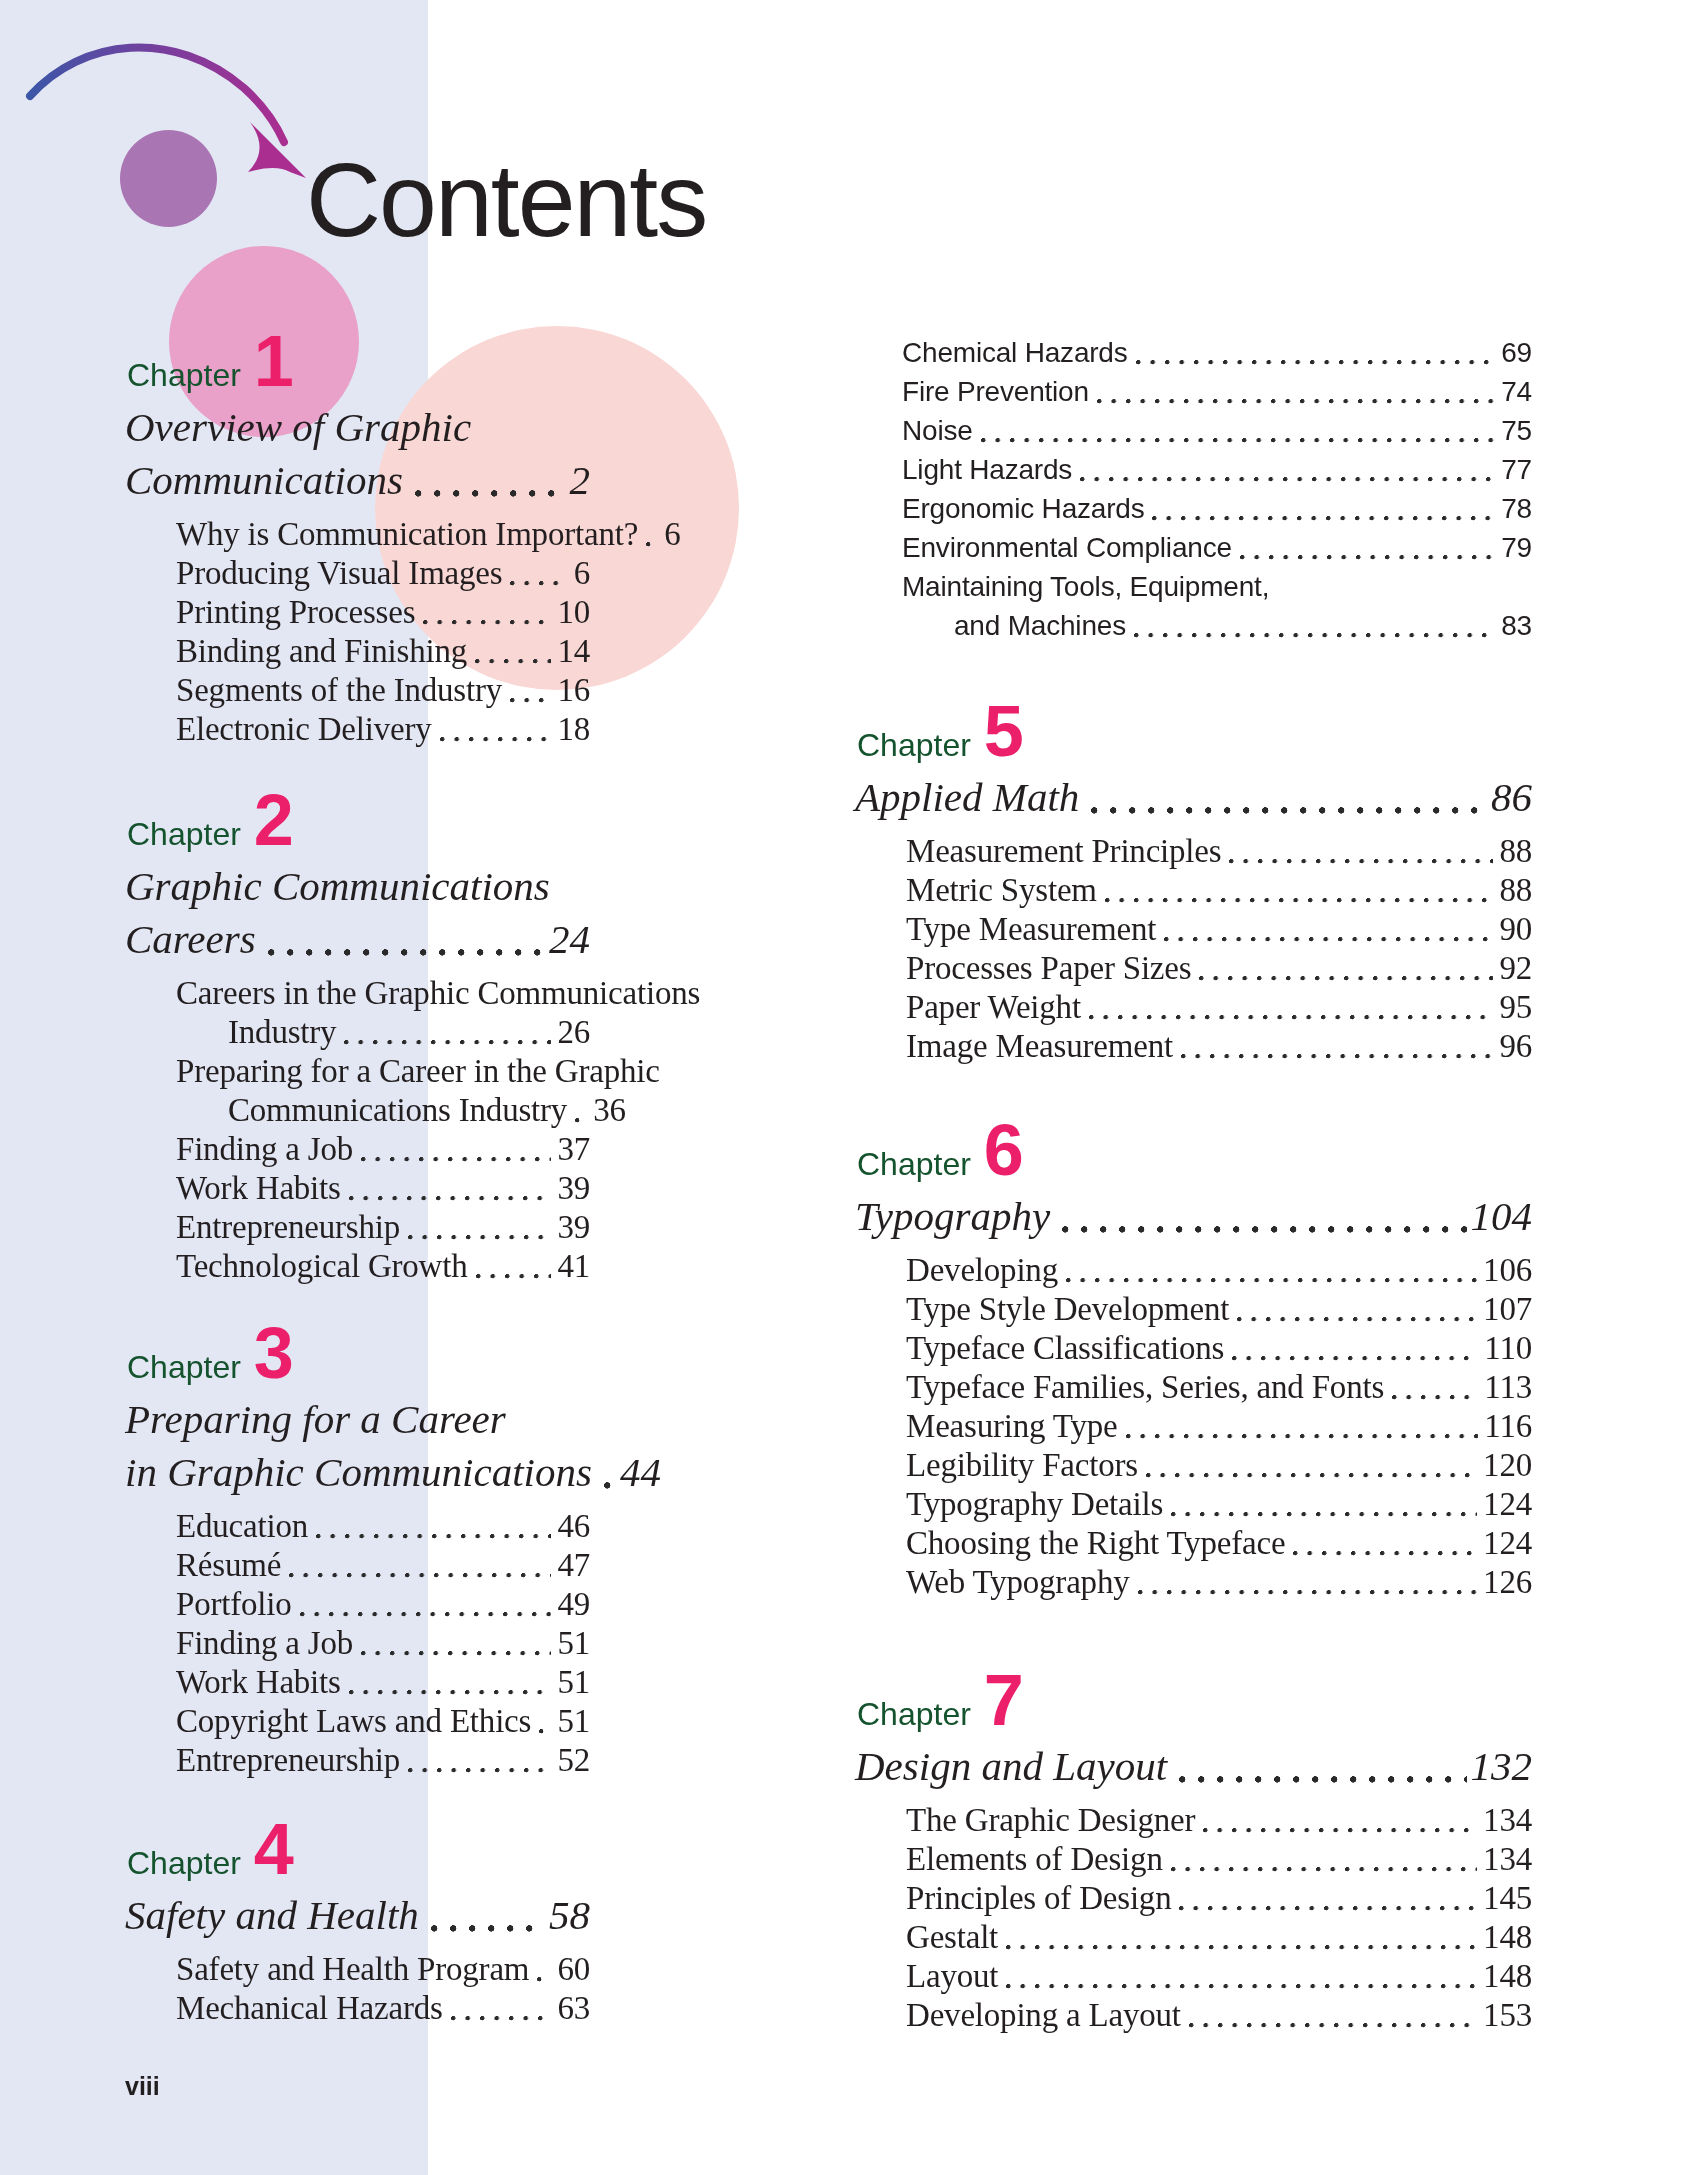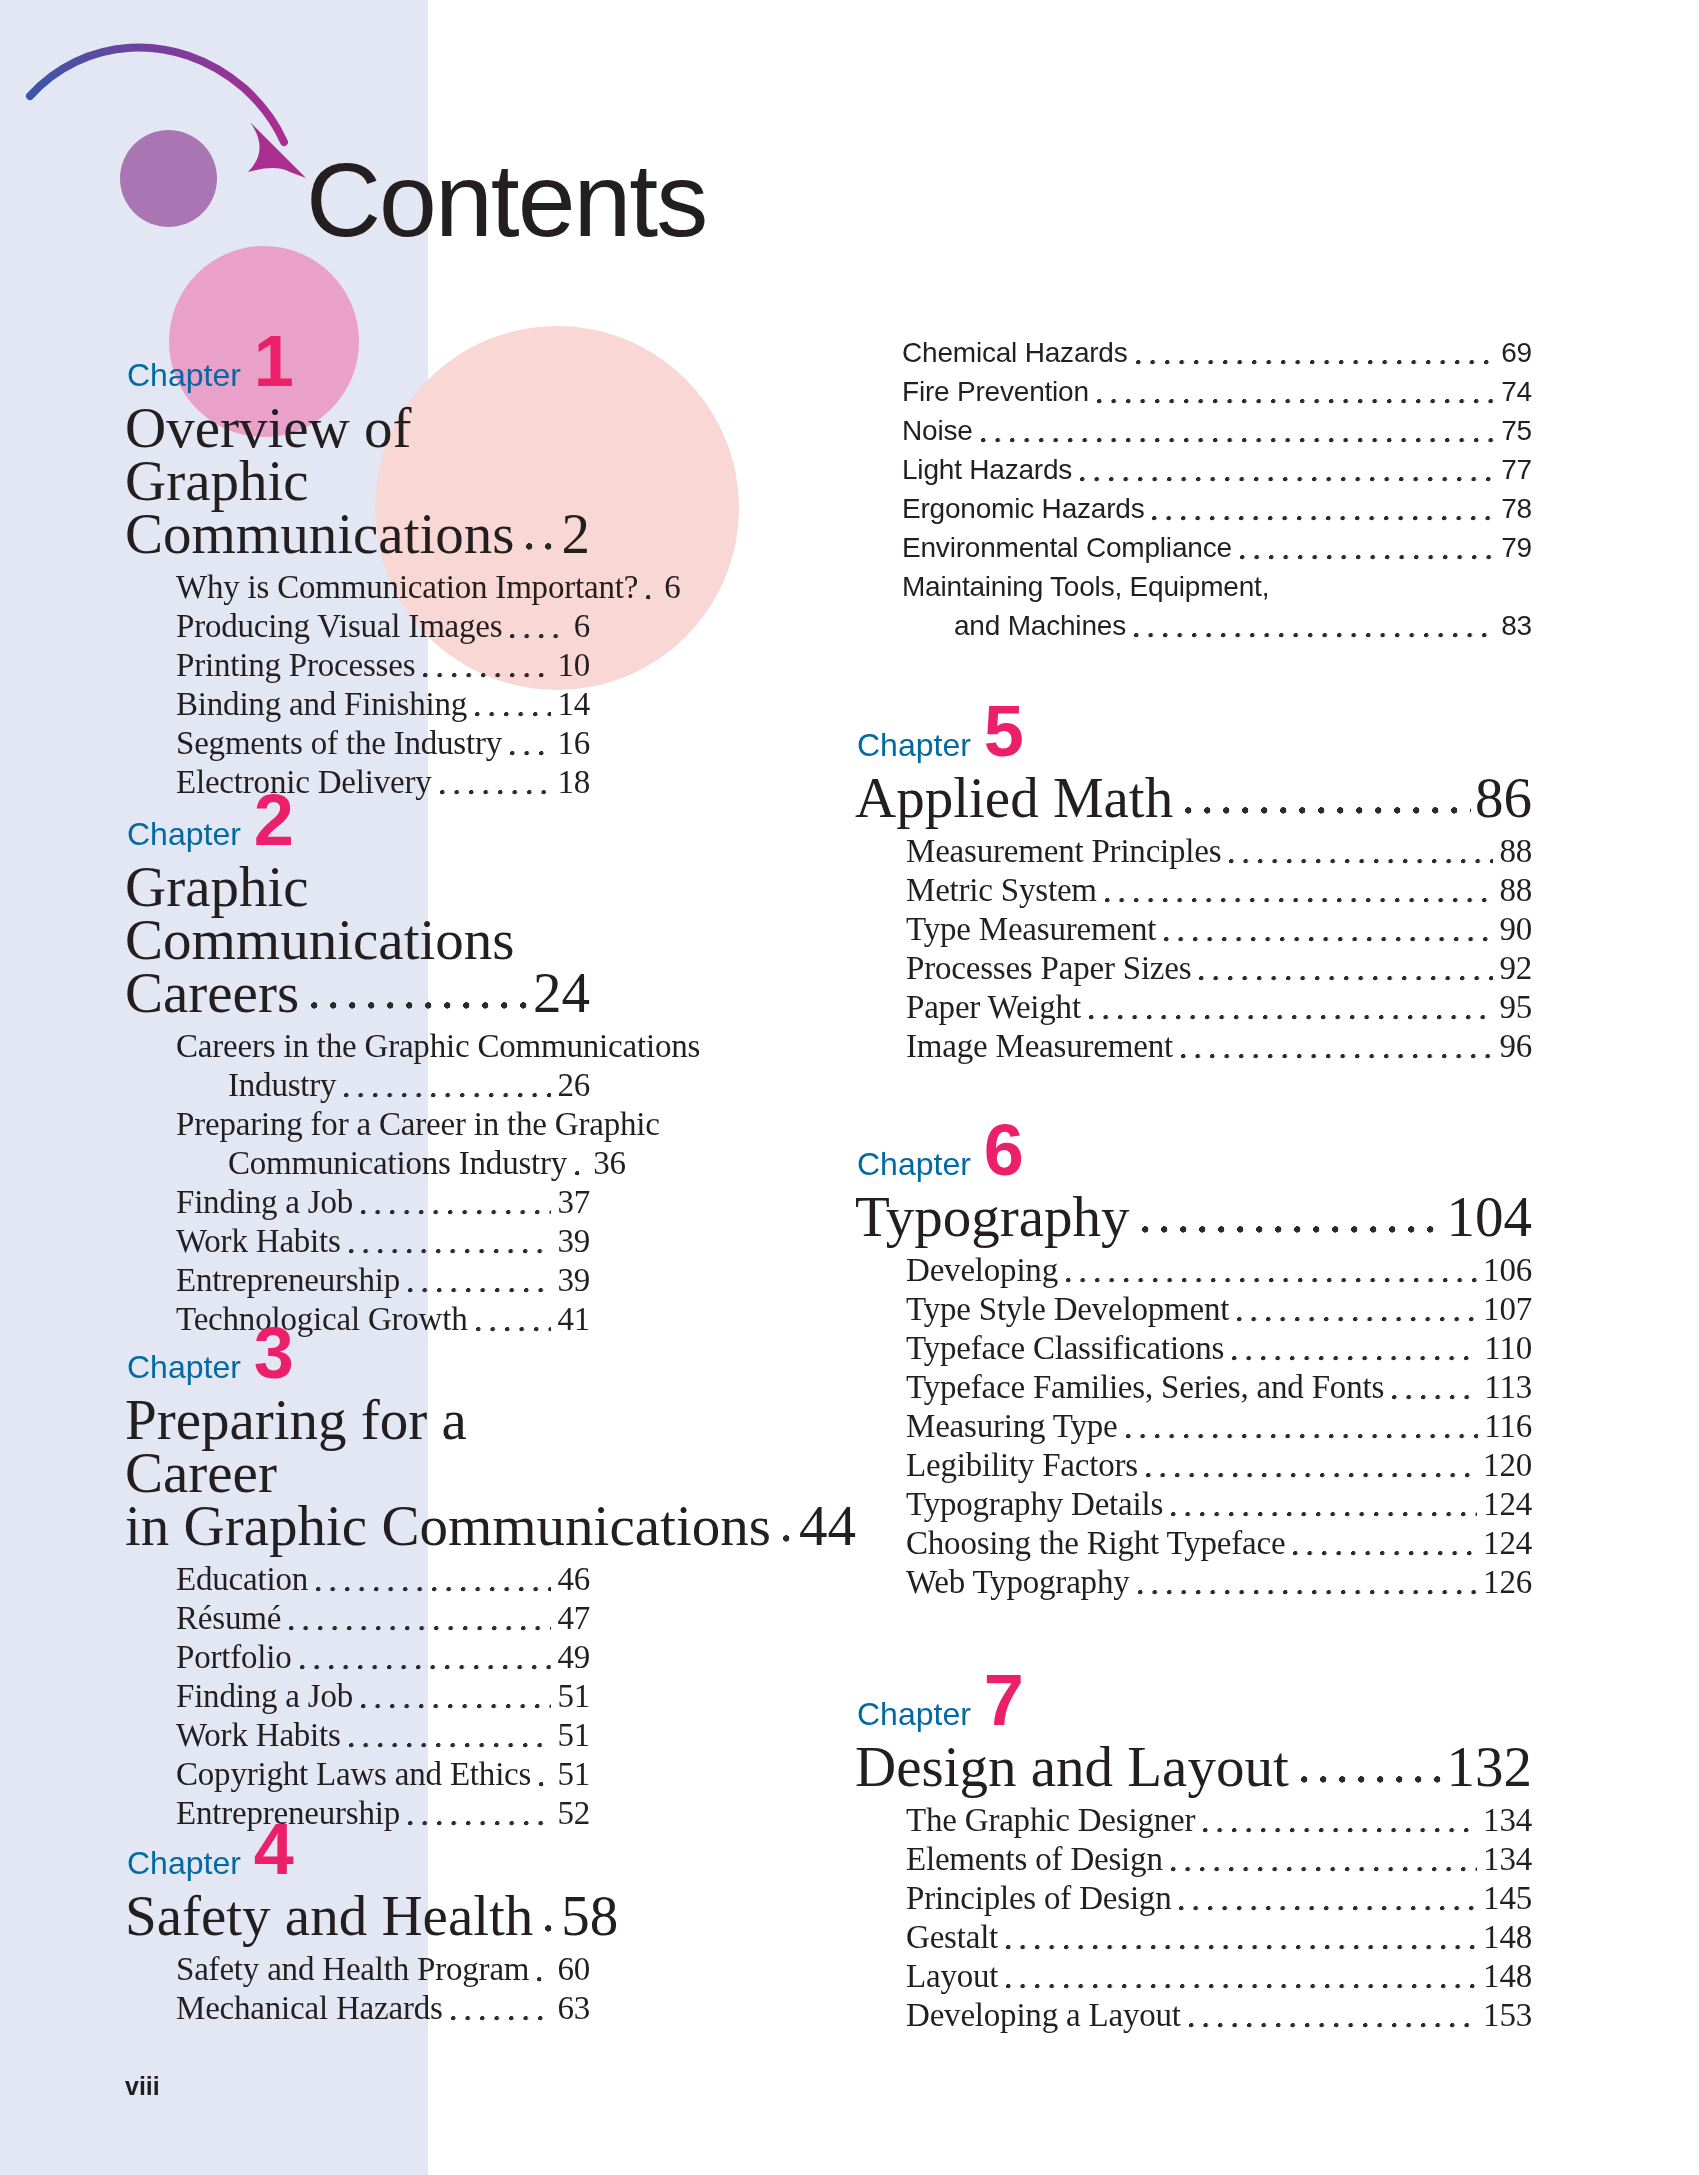--- a/index.html
+++ b/index.html
@@ -26,25 +26,25 @@
   #title{
     position:absolute;left:306px;top:148px;margin:0;z-index:5;
     font-size:104px;font-weight:normal;letter-spacing:-2px;line-height:1;color:var(--ink);
   }
   .colbox{position:absolute;z-index:5;}
   #col-left{left:125px;top:0;width:465px;}
   #col-right{left:855px;top:0;width:677px;}
   #cont-entries{left:855px;top:333px;width:677px;}
   .chapter{position:absolute;left:0;width:100%;}
   .ch-head{display:flex;align-items:baseline;gap:13px;line-height:1;margin:0 0 4px 2px;}
-  .ch-label{font-size:32px;color:#0369a1;}
+  .ch-label{font-size:32px;color:#14532d;}
   .ch-num{font-size:72px;font-weight:bold;color:var(--accent);}
   .ch-title{
     font-family:"Liberation Serif","DejaVu Serif",serif;
-    font-size:57px;line-height:53px;color:var(--ink);
+    font-size:41px;line-height:53px;color:var(--ink);font-style:italic;
   }
   .t-row{display:flex;align-items:flex-start;white-space:nowrap;}
   .t-page{margin-left:1px;}
   .entries{margin-top:8px;padding-left:51px;font-size:33px;line-height:39px;letter-spacing:-0.2px;font-family:Liberation Serif, serif;}
   #cont-entries{font-size:28px;line-height:39px;letter-spacing:-0.2px;padding-left:47px;}
   .e-line{white-space:nowrap;}
   .e-row{display:flex;align-items:baseline;white-space:nowrap;}
   .e-row.wrapped .e-label{padding-left:52px;}
   .leader{
     flex:1 1 12px;align-self:flex-end;height:10px;min-width:12px;

